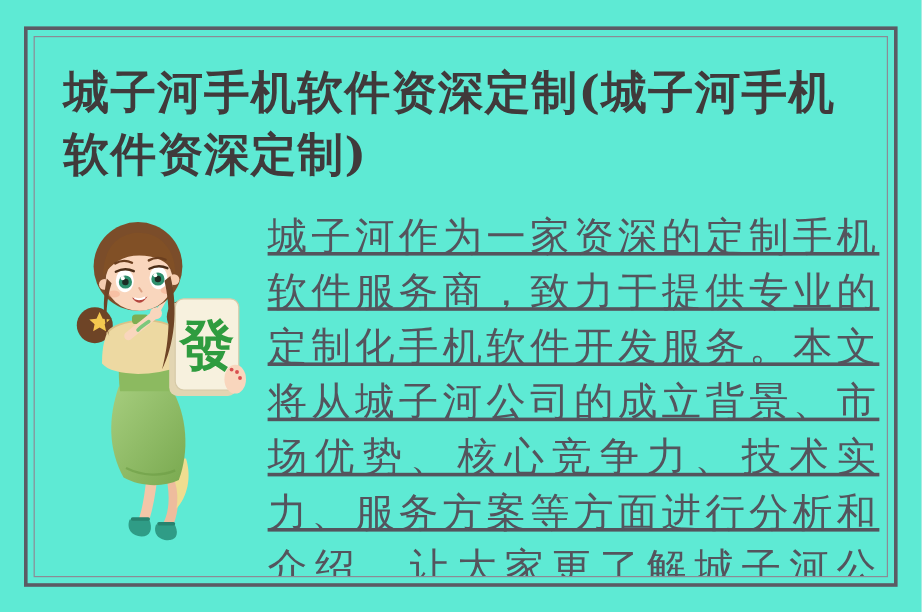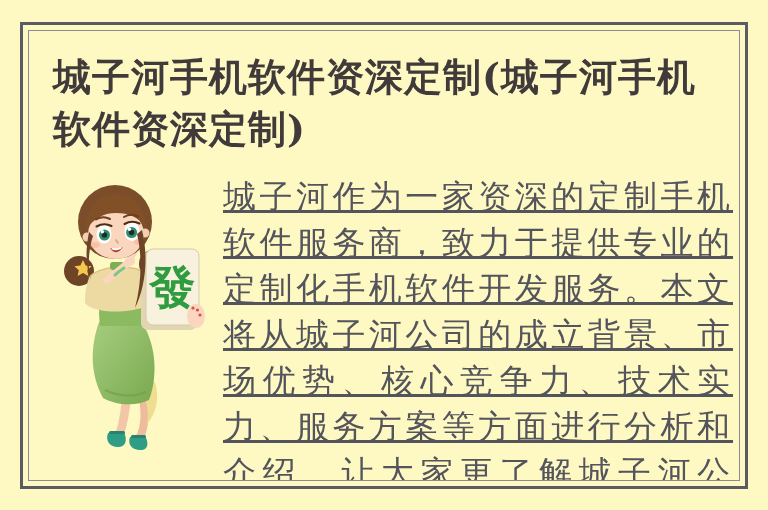--- a/index.html
+++ b/index.html
@@ -1,19 +1,19 @@
 <!DOCTYPE html>
 <html><head>
 <meta charset="utf-8">
 <style>
   html,body{margin:0;padding:0;background:#e9e9ef;}
   .page{
     position:relative;
     width:768px;height:510px;
-    background:#fef9c3;
+    background:#5eead4;
     overflow:hidden;
     font-family:"DejaVu Sans", sans-serif;
   }
   .frame-outer{
     position:absolute;left:20px;top:22px;
     width:728px;height:467px;
     border:3px solid #5b5b64;
     box-sizing:border-box;
   }
   .frame-inner{

